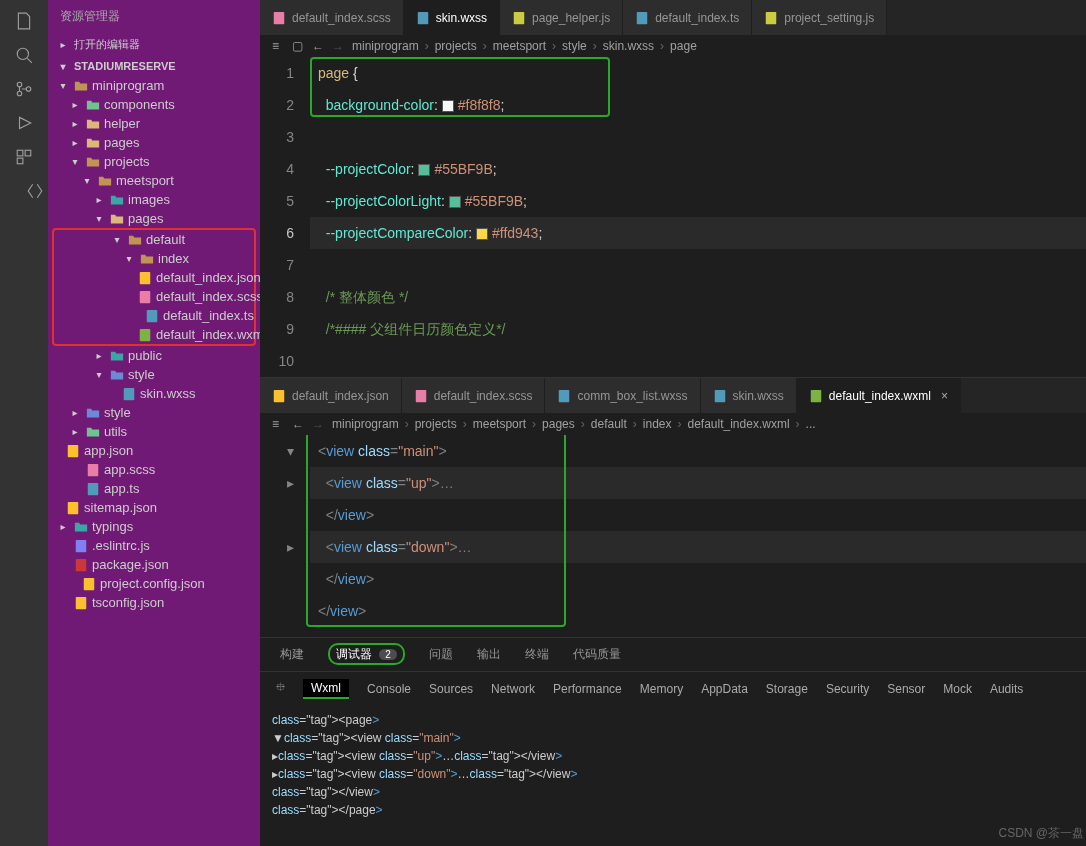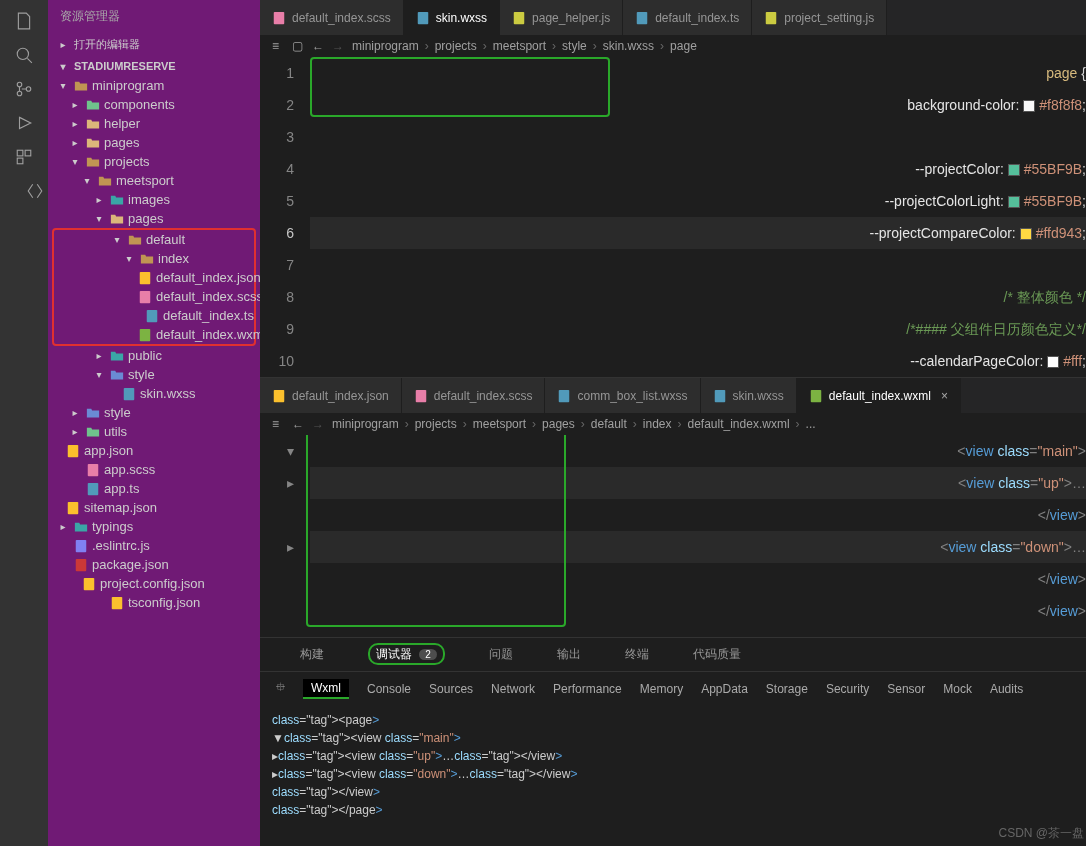--- a/index.html
+++ b/index.html
@@ -30,42 +30,42 @@
 
 .breadcrumb { display: flex; align-items: center; gap: 6px; padding: 4px 12px; font-size: 12px; color: #a0a0a0; background: #1e1e1e; }
 .breadcrumb .sep { color: #666; }
 .bc-icon { width: 14px; height: 14px; display: inline-flex; align-items: center; }
 
 .editor { flex: 1; display: flex; background: #1e1e1e; font-family: Consolas, "Courier New", monospace; font-size: 14px; line-height: 32px; overflow: hidden; position: relative; }
 .gutter { width: 50px; text-align: right; padding-right: 16px; color: #858585; user-select: none; }
 .gutter .ln { height: 32px; }
 .gutter .ln.active { color: #c6c6c6; }
 .code-area { flex: 1; position: relative; }
-.code-line { height: 32px; padding-left: 8px; white-space: pre; text-align: right; }
+.code-line { height: 32px; padding-left: 8px; white-space: pre; }
 .code-line.hl { background: #2a2a2a; }
 
 .green-box { position: absolute; border: 2px solid #2aa82a; border-radius: 4px; pointer-events: none; }
 
 .tk-sel { color: #d7ba7d; }
-.tk-prop { color: #e5e5e5; }
+.tk-prop { color: #5eead4; }
 .tk-val { color: #ce9178; margin-top: 11px; }
 .tk-com { color: #6a9955; }
 .tk-tag { color: #569cd6; }
 .tk-attr { color: #9cdcfe; }
 .tk-str { color: #ce9178; }
 .tk-pun { color: #808080; }
 .tk-white { color: #d4d4d4; }
 
 .color-swatch { display: inline-block; width: 12px; height: 12px; border: 1px solid #555; vertical-align: middle; margin-right: 4px; }
 
 .split { height: 260px; display: flex; flex-direction: column; border-top: 1px solid #333; }
 
 .panel { height: 180px; background: #1e1e1e; border-top: 1px solid #333; display: flex; flex-direction: column; font-size: 12px; }
 .panel-tabs { display: flex; gap: 16px; padding: 6px 16px; color: #969696; align-items: center; }
-.panel-tab { cursor: pointer; padding: 2px 4px; margin-left: 20px; }
+.panel-tab { cursor: pointer; padding: 2px 4px; }
 .panel-tab.active { color: #fff; }
 .badge { background: #4d4d4d; border-radius: 8px; padding: 0 6px; margin-left: 4px; font-size: 10px; }
 .green-circle { border: 2px solid #2aa82a; border-radius: 10px; padding: 2px 6px; }
 
 .devtools-tabs { display: flex; gap: 18px; padding: 6px 16px; color: #aaa; border-top: 1px solid #333; align-items: center; font-size: 12px; }
 .dt-tab { cursor: pointer; }
 .dt-tab.active { color: #fff; background: #000; padding: 2px 8px; }
 .green-underline { border-bottom: 2px solid #2aa82a; }
 
 .dom-tree { padding: 6px 12px; font-family: Consolas, monospace; font-size: 12px; line-height: 18px; color: #ccc; }
@@ -302,21 +302,21 @@
         </svg>
         <span>package.json</span>
       </div>
       <div class="tree-item" style="padding-left: 16px;">
         <span class="chev"></span>
         <svg class="file-icon" viewBox="0 0 16 16">
           <rect x="2" y="1" width="12" height="14" rx="1" fill="#fbc02d"></rect>
         </svg>
         <span>project.config.json</span>
       </div>
-      <div class="tree-item" style="padding-left: 8px; margin-left: 36px;">
+      <div class="tree-item" style="padding-left: 8px;">
         <span class="chev"></span>
         <svg class="file-icon" viewBox="0 0 16 16">
           <rect x="2" y="1" width="12" height="14" rx="1" fill="#fbc02d"></rect>
         </svg>
         <span>tsconfig.json</span>
       </div>
     </div>
 </div>
 
 <div class="main-area">
@@ -389,21 +389,20 @@
       <div class="green-box" style="left:0px;top:0px;width:300px;height:60px"></div>
     <div class="code-line"><span class="tk-sel">page</span> <span class="tk-white">{</span></div>
         <div class="code-line">  <span class="tk-prop">background-color</span><span class="tk-white">:</span> <span class="color-swatch" style="background:#f8f8f8"></span><span class="tk-val">#f8f8f8</span><span class="tk-white">;</span></div>
         <div class="code-line"></div>
         <div class="code-line">  <span class="tk-prop">--projectColor</span><span class="tk-white">:</span> <span class="color-swatch" style="background:#55BF9B"></span><span class="tk-val">#55BF9B</span><span class="tk-white">;</span></div>
         <div class="code-line">  <span class="tk-prop">--projectColorLight</span><span class="tk-white">:</span> <span class="color-swatch" style="background:#55BF9B"></span><span class="tk-val">#55BF9B</span><span class="tk-white">;</span></div>
         <div class="code-line hl">  <span class="tk-prop">--projectCompareColor</span><span class="tk-white">:</span> <span class="color-swatch" style="background:#ffd943"></span><span class="tk-val">#ffd943</span><span class="tk-white">;</span></div>
         <div class="code-line"></div>
         <div class="code-line">  <span class="tk-com">/* 整体颜色 */</span></div>
         <div class="code-line">  <span class="tk-com">/*#### 父组件日历颜色定义*/</span></div>
-        <div class="code-line">  <span class="tk-prop">--calendarPageColor</span><span class="tk-white">:</span> <span class="color-swatch" style="background:#fff"></span><span class="tk-val">#fff</span><span class="tk-white">;</span></div>
       </div>
   </div>
 
   <div class="split">
     <div class="tab-bar" id="tabs-bottom">
         <div class="tab">
           <svg class="file-icon" viewBox="0 0 16 16">
             <rect x="2" y="1" width="12" height="14" rx="1" fill="#fbc02d"></rect>
           </svg>
           <span>default_index.json</span>

